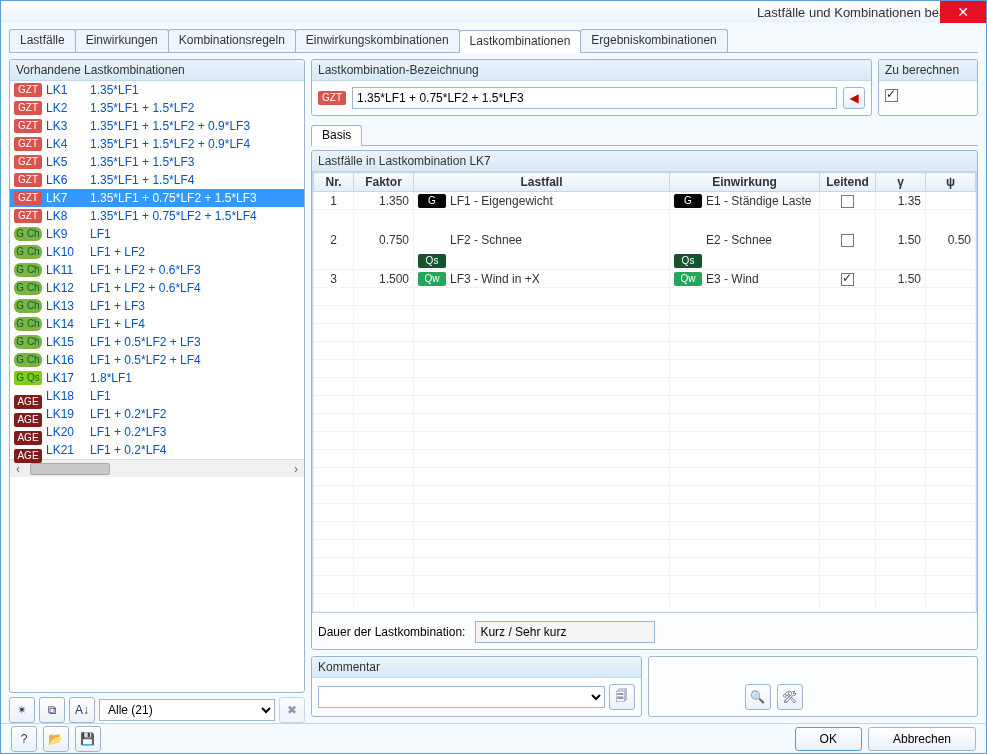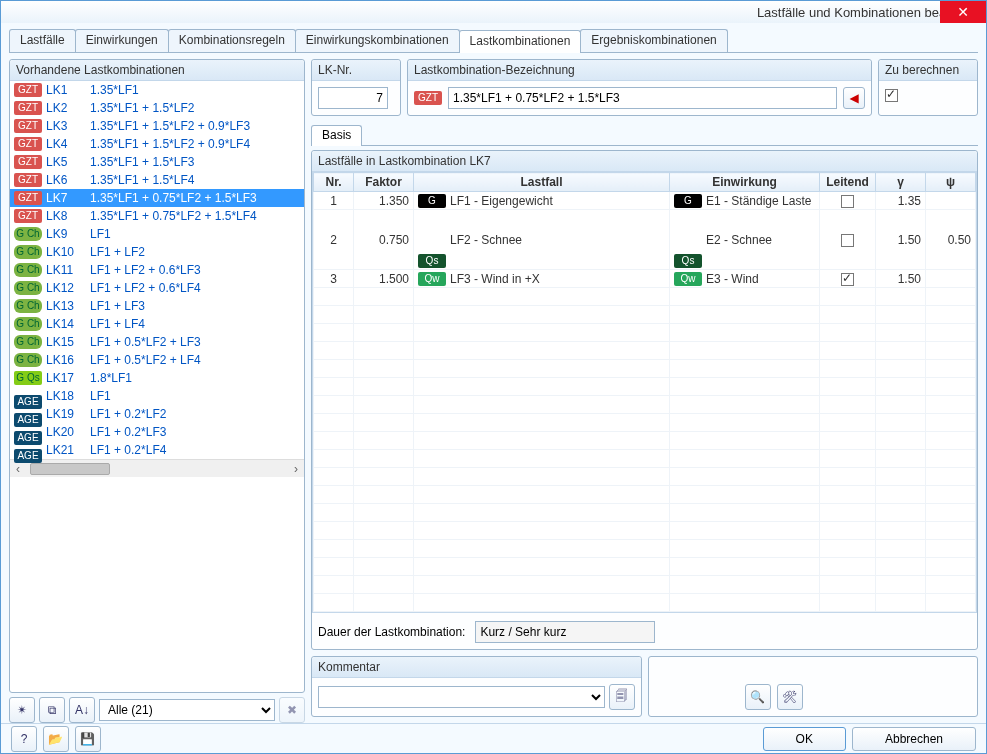--- a/index.html
+++ b/index.html
@@ -19,21 +19,21 @@
   .group { border: 1px solid #9db6cd; border-radius: 3px; background: #fdfeff; margin-bottom: 6px; }
   .group-title { background: linear-gradient(#eaf3fb,#d9e8f6); padding: 3px 6px; color: #333; border-bottom: 1px solid #c3d7ea; border-radius: 3px 3px 0 0; }
   .lk-list { flex: 1; overflow-y: auto; overflow-x: auto; border: 1px solid #9db6cd; border-radius: 3px; background: #fff; }
   .lk-list .group-title { border-radius: 3px 3px 0 0; }
   .lk-row { display: flex; align-items: center; height: 18px; padding: 0 4px; gap: 4px; cursor: pointer; white-space: nowrap; }
   .lk-row.selected { background: #3399ff; color: #fff; }
   .badge { display: inline-block; width: 28px; height: 14px; line-height: 14px; font-size: 10px; text-align: center; color: #fff; border-radius: 2px; flex-shrink: 0; }
   .badge.GZT { background: #d9534f; }
   .badge.GCh { background: #7cb342; color:#063;border-radius:6px; }
   .badge.GQs { background: #84cc16; color:#063; }
-  .badge.AGE { background: #0c4a6e; margin-top: 11px; }
+  .badge.AGE { background: #7f1d1d; margin-top: 11px; }
   .badge.G   { background: #000; }
   .badge.Qs  { background: #14532d; margin-top: 43px; }
   .badge.Qw  { background: #26a65b; }
   .lk-id     { width: 40px; color: #0055c4; flex-shrink: 0; }
   .lk-row .lk-formula { color: #0055c4; }
   .lk-row.selected .lk-id, .lk-row.selected .lk-formula { color: #fff; }
   .hscroll { height: 18px; border-top: 1px solid #ddd; background: #f0f0f0; display:flex; align-items:center; }
   .hscroll .thumb { width: 80px; height: 12px; background:#c8c8c8; border:1px solid #aaa; margin-left:4px; border-radius:2px; }
   .hscroll .arrow { width:16px;text-align:center;color:#666; }
   .left-tools { display: flex; align-items: center; gap: 4px; margin-top: 4px; }
@@ -63,21 +63,21 @@
   .chkbox.checked::after { content:"✓"; position:absolute; top:-3px; left:0; font-size:12px; color:#333; }
   .dauer-row { display:flex; align-items:center; gap:10px; padding:8px 6px 6px 6px; }
   .dauer-row input { width:180px; background:#f5f5f5; }
   .kommentar { display:flex; gap:6px; }
   .kommentar .group { flex:1; }
   .kommentar-inner { display:flex; gap:4px; padding:6px; align-items:center; }
   .kommentar-inner select { flex:1; }
   .side-tools { width:160px; display:flex; justify-content:flex-end; gap:6px; padding:6px; }
   .footer { height:40px; border-top:1px solid #c3d7ea; display:flex; align-items:center; padding:0 10px; gap:6px; background:#f4faff; }
   .footer .spacer { flex:1; }
-  .btn { border:1px solid #9db6cd; background:linear-gradient(#fff,#e9f1f9); padding:4px 32px; border-radius:3px; cursor:pointer; }
+  .btn { border:1px solid #9db6cd; background:linear-gradient(#fff,#e9f1f9); padding:4px 24px; border-radius:3px; cursor:pointer; }
   .btn.primary { border-color:#5a9bd5; }
   .cell-lf, .cell-ew { display:flex; align-items:center; gap:4px; }
 </style>
 </head>
 <body>
 
 <div class="window">
   <div class="titlebar">
     <span class="title">Lastfälle und Kombinationen bearbeiten</span>
     <div class="close-btn">✕</div>
@@ -217,24 +217,20 @@
           <div class="tool-btn">A↓</div>
           <select class="combo" style="flex:1">
             <option>Alle (21)</option>
           </select>
           <div class="tool-btn disabled">✖</div>
         </div>
       </div>
 
       <div class="right-col">
         <div class="row-top">
-          <div class="group lknr-group">
-            <div class="group-title">LK-Nr.</div>
-            <input class="text" value="7" style="">
-          </div>
           <div class="group bez-group">
             <div class="group-title">Lastkombination-Bezeichnung</div>
             <div class="bez-inner">
               <span class="badge GZT">GZT</span>
               <input class="text" value="1.35*LF1 + 0.75*LF2 + 1.5*LF3" style="">
               <div class="back-btn">◀</div>
             </div>
           </div>
           <div class="group calc-group">
             <div class="group-title">Zu berechnen</div>

